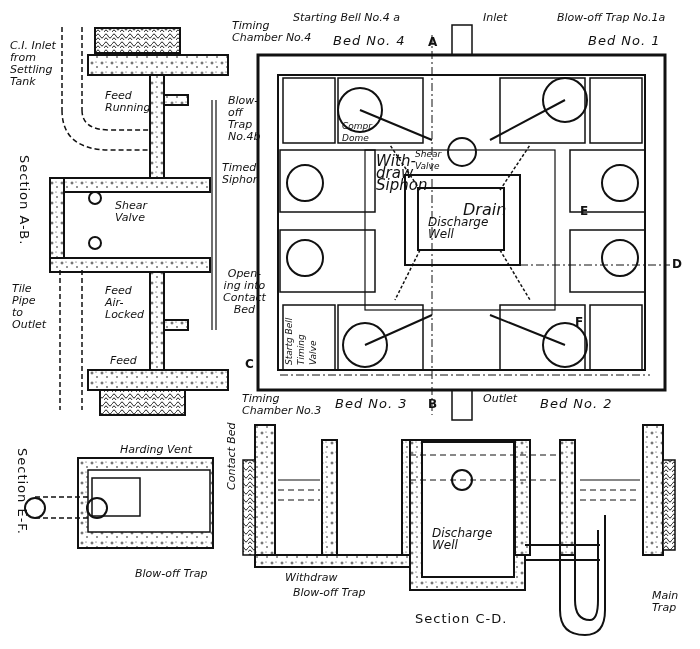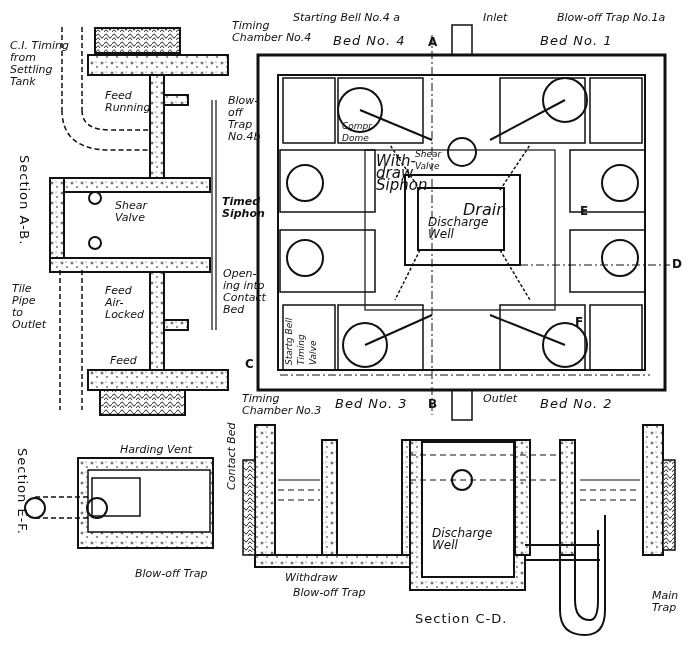--- a/index.html
+++ b/index.html
@@ -122,55 +122,55 @@
     <rect x="663" y="460" width="12" height="90" fill="url(#rock)" stroke-width="1.5"></rect>
     <circle cx="462" cy="480" r="10" stroke-width="2"></circle>
     <path d="M560 555 V610 Q560 635 585 635 Q605 635 605 610 V515 M575 555 V600 Q575 620 590 620 Q598 620 598 600 V530" stroke-width="2"></path>
     <path d="M525 545 H600 M525 560 H600" stroke-width="2"></path>
     <path d="M278 480 H320 M580 480 H640" stroke-width="1.2"></path>
     <path d="M278 490 H320 M278 500 H320 M580 490 H640 M580 500 H640" stroke-width="1" stroke-dasharray="6,4"></path>
     <path d="M410 455 H560 M410 480 H560" stroke-width="1" stroke-dasharray="6,4"></path>
   </g>
 </svg>
 
-<div class="lbl" style="left:10px;top:40px;">C.I. Timing
+<div class="lbl" style="left:10px;top:40px;">C.I. Inlet
 from
 Settling
 Tank</div>
 <div class="lbl" style="left:105px;top:90px;">Feed
 Running</div>
 <div class="lbl" style="left:228px;top:95px;">Blow-
 off
 Trap
 No.4b</div>
-<div class="lbl" style="left:222px;top:196px;font-weight:bold;">Timed
+<div class="lbl" style="left:222px;top:162px;">Timed
 Siphon</div>
 <div class="lbl" style="left:115px;top:200px;">Shear
 Valve</div>
-<div class="lbl" style="left:223px;top:268px;">Open-
+<div class="lbl" style="left:223px;top:268px;text-align:center;">Open-
 ing into
 Contact
 Bed</div>
 <div class="lbl" style="left:12px;top:283px;">Tile
 Pipe
 to
 Outlet</div>
 <div class="lbl" style="left:105px;top:285px;">Feed
 Air-
 Locked</div>
 <div class="lbl" style="left:110px;top:355px;">Feed</div>
 <div class="lbl sec vert" style="left:30px;top:155px;">Section A-B.</div>
 
 <div class="lbl" style="left:232px;top:20px;">Timing
 Chamber No.4</div>
 <div class="lbl" style="left:293px;top:12px;">Starting Bell No.4 a</div>
 <div class="lbl big" style="left:333px;top:35px;">Bed No. 4</div>
 <div class="lbl" style="left:483px;top:12px;">Inlet</div>
 <div class="lbl" style="left:557px;top:12px;">Blow-off Trap No.1a</div>
-<div class="lbl big" style="left:540px;top:35px;">Bed No. 1</div>
+<div class="lbl big" style="left:588px;top:35px;">Bed No. 1</div>
 <div class="lbl" style="left:342px;top:87px;font-size:9px;margin-top:33px;">Compr.
 Dome</div>
 <div class="lbl" style="left:376px;top:155px;font-size:15px;">With-
 draw
 Siphon</div>
 <div class="lbl" style="left:415px;top:148px;font-size:9px;">Shear
 Valve</div>
 <div class="lbl" style="left:463px;top:204px;font-size:16px;">Drain</div>
 <div class="lbl" style="left:428px;top:216px;font-size:12px;">Discharge
 Well</div>

